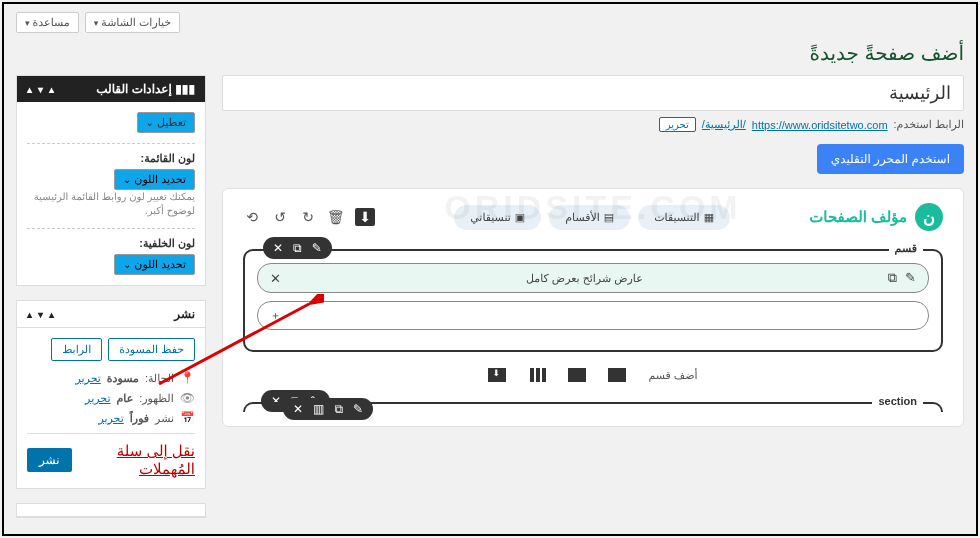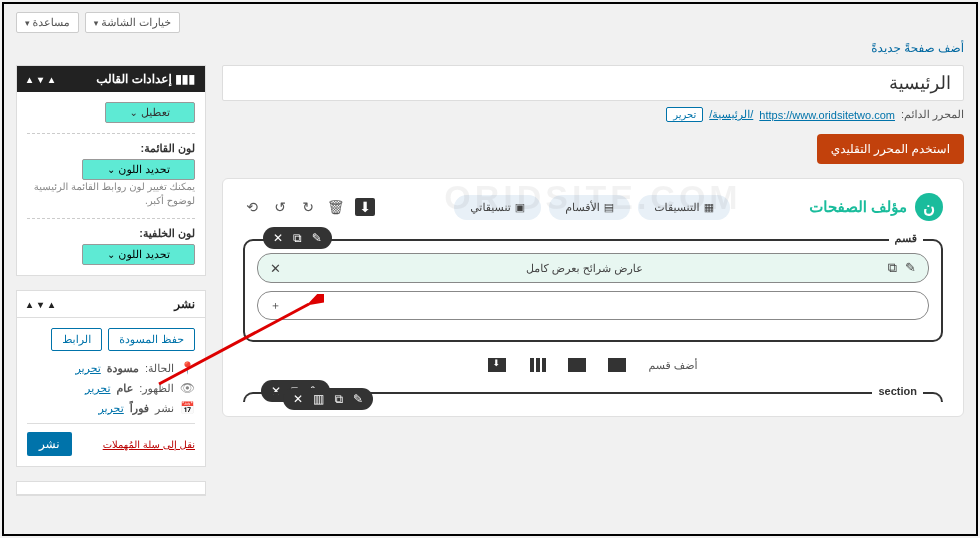--- a/index.html
+++ b/index.html
@@ -4,33 +4,33 @@
 <style>
 * { margin: 0; padding: 0; box-sizing: border-box; }
 body { font-family: Tahoma, Arial, sans-serif; background: #f1f1f1; direction: rtl; font-size: 13px; color: #333; width: 980px; height: 538px; overflow: hidden; position: relative; }
 .frame { border: 2px solid #000; width: 976px; height: 534px; margin: 2px; background: #fff; position: relative; overflow: hidden; }
 .inner { background: #f1f1f1; width: 100%; height: 100%; padding: 8px 12px; position: relative; }
 
 .top-bar { display: flex; justify-content: flex-end; gap: 6px; margin-bottom: 8px; }
 .top-tab { background: #fff; border: 1px solid #ccc; border-radius: 2px; padding: 3px 8px; font-size: 11px; color: #555; cursor: pointer; display: flex; align-items: center; gap: 3px; }
 .top-tab::after { content: "▾"; font-size: 9px; }
 
-.page-title { font-size: 12px; font-weight: normal; color: #0369a1; margin-bottom: 10px; }
+.page-title { font-size: 20px; font-weight: normal; color: #14532d; margin-bottom: 10px; }
 
 .layout { display: flex; gap: 16px; align-items: flex-start; }
 .main-col { flex: 1; }
 .side-col { width: 190px; }
 
 .title-input { width: 100%; height: 36px; border: 1px solid #ddd; background: #fff; padding: 0 12px; font-size: 18px; color: #333; border-radius: 2px; }
 
 .permalink { display: flex; align-items: center; gap: 6px; font-size: 11px; color: #555; margin-top: 6px; justify-content: flex-start; }
 .permalink a { color: #0073aa; text-decoration: underline; }
 .permalink .edit-btn { border: 1px solid #0073aa; color: #0073aa; background: #fff; padding: 1px 6px; font-size: 10px; border-radius: 2px; cursor: pointer; }
 
-.classic-btn { background: #c2410c; color: #fff; border: none; padding: 8px 14px; border-radius: 4px; font-size: 12px; margin-top: 12px; cursor: pointer; }
+.classic-btn { background: #3b82f6; color: #fff; border: none; padding: 8px 14px; border-radius: 4px; font-size: 12px; margin-top: 12px; cursor: pointer; }
 
 .builder { background: #fff; border: 1px solid #e0e0e0; border-radius: 6px; margin-top: 14px; padding: 14px 20px; position: relative; }
 .builder-top { display: flex; align-items: center; justify-content: space-between; margin-bottom: 18px; }
 .builder-brand { display: flex; align-items: center; gap: 8px; color: #1abc9c; font-size: 15px; font-weight: bold; }
 .brand-circle { width: 28px; height: 28px; border-radius: 50%; background: #1abc9c; display: flex; align-items: center; justify-content: center; color: #fff; font-size: 16px; font-weight: bold; }
 .builder-tabs { display: flex; gap: 8px; }
 .btab { background: #e8f0f7; border: none; border-radius: 14px; padding: 6px 16px; font-size: 11px; color: #444; cursor: pointer; display: flex; align-items: center; gap: 4px; }
 .builder-tools { display: flex; gap: 10px; align-items: center; color: #555; }
 .tool-ic { width: 18px; height: 18px; display: flex; align-items: center; justify-content: center; cursor: pointer; font-size: 14px; }
 .tool-dark { background: #333; color: #fff; border-radius: 2px; width: 20px; height: 18px; }
@@ -64,31 +64,31 @@
 .floating-actions { position: absolute; bottom: 6px; left: 60px; background: #333; border-radius: 14px; padding: 4px 10px; display: flex; gap: 10px; color: #fff; font-size: 12px; }
 
 
 .panel { background: #fff; border: 1px solid #ddd; margin-bottom: 14px; }
 .panel-head { background: #222; color: #fff; padding: 6px 10px; font-size: 12px; font-weight: bold; display: flex; align-items: center; justify-content: space-between; }
 .panel-head.light { background: #fff; color: #222; border-bottom: 1px solid #ddd; }
 .panel-head .ctrls { display: flex; gap: 6px; font-size: 10px; }
 .panel-head .ctrls span { cursor: pointer; }
 .panel-body { padding: 10px; font-size: 11px; }
 .field-label { font-weight: bold; margin-bottom: 4px; text-align: right; }
-.field-sel { border: 1px solid #999; background: #5eead4; padding: 3px 24px; font-size: 11px; border-radius: 2px; display: inline-flex; align-items: center; gap: 3px; cursor: pointer; }
+.field-sel { border: 1px solid #999; background: #0ea5e9; padding: 3px 8px; font-size: 11px; border-radius: 2px; display: inline-flex; align-items: center; gap: 3px; cursor: pointer; }
 .field-sel::after { content: "⌄"; font-size: 10px; }
 .hint { color: #888; font-size: 10px; margin-top: 0; line-height: 1.4; }
 .sep { border: none; border-top: 1px dashed #ccc; margin: 10px 0 8px; }
 
 .pub-row { display: flex; gap: 6px; margin-bottom: 10px; }
 .btn-outline { border: 1px solid #0073aa; color: #0073aa; background: #fff; padding: 4px 10px; font-size: 11px; border-radius: 2px; cursor: pointer; }
 .meta-line { display: flex; align-items: center; gap: 6px; font-size: 11px; color: #555; margin: 6px 0; }
 .meta-line a { color: #0073aa; text-decoration: underline; }
 .meta-ic { color: #888; font-size: 12px; }
-.trash-link { color: #b00; font-size: 10px; }
+.trash-link { color: #b00; font-size: 15px; }
 .pub-footer { display: flex; justify-content: space-between; align-items: center; border-top: 1px solid #ddd; padding-top: 8px; margin-top: 8px; }
 .publish-btn { background: #0073aa; color: #fff; border: none; padding: 5px 12px; font-size: 12px; border-radius: 2px; cursor: pointer; }
 
 .arrow { position: absolute; width: 180px; height: 100px; pointer-events: none; top: 290px; left: 140px; }
 .arrow svg { width: 100%; height: 100%; }
 </style>
 </head>
 <body>
 
 <div class="frame">
@@ -98,21 +98,21 @@
     <div class="top-tab">خيارات الشاشة</div>
     <div class="top-tab">مساعدة</div>
   </div>
 
   <h1 class="page-title">أضف صفحةً جديدةً</h1>
 
   <div class="layout">
     <div class="main-col">
       <input class="title-input" value="الرئيسية" style="">
       <div class="permalink">
-        <span>المحرر الدائم:</span>
+        <span>الرابط استخدم:</span>
         <a href="#">https://www.oridsitetwo.com</a>
             <a href="#">/الرئيسية/</a>
         <button class="edit-btn">تحرير</button>
       </div>
       <button class="classic-btn">استخدم المحرر التقليدي</button>
 
       <div class="builder">
         <div class="watermark">ORIDSITE.COM</div>
 
         <div class="builder-top">

